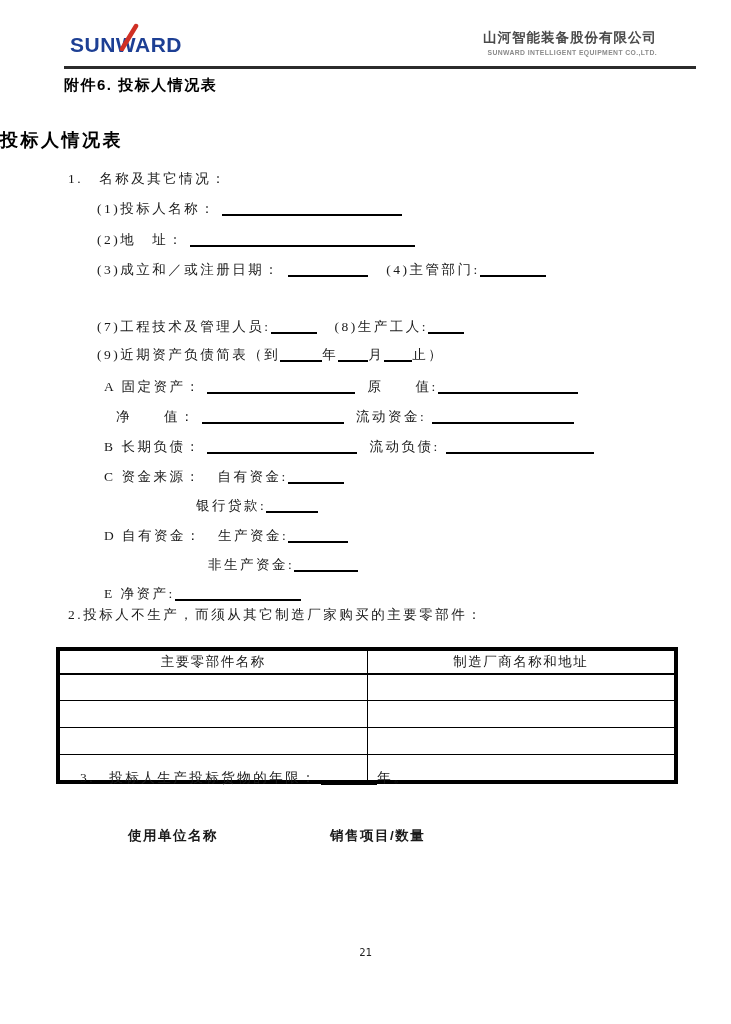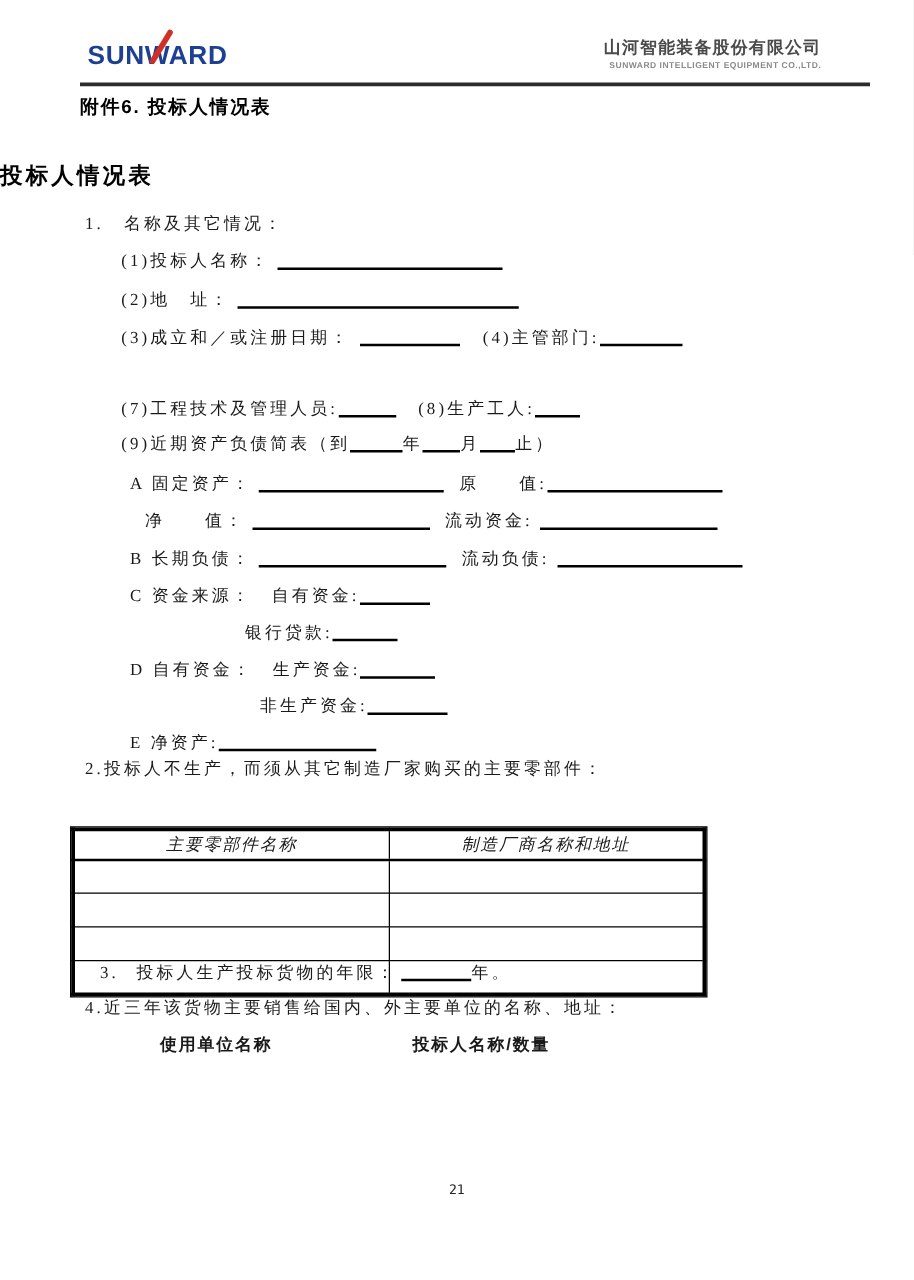--- a/index.html
+++ b/index.html
@@ -64,24 +64,23 @@
   }
   .seg-text { display:inline-block; }
   .blank {
     display:inline-block; height:15px;
     border-bottom:2px solid #000;
     vertical-align:-3px;
   }
   .gap { display:inline-block; height:1px; }
   
   .parts-table {
-    position:absolute; left:57px; top:662px; width:508px;
+    position:absolute; left:57px; top:648px; width:620px;
     border-collapse:collapse;
     table-layout:fixed;
-    font-style:italic;
   }
   .parts-table th, .parts-table td {
     border:1.5px solid #000;
     font-weight:normal;
     font-size:13.5px; letter-spacing:1.5px;
     text-align:center;
   }
   .parts-table th { height:24px; border-bottom:2.5px solid #000; }
   .parts-table td { height:27px; }
   .parts-table { border:3px solid #000; outline:0.5px solid #000; }
@@ -154,15 +153,14 @@
     <div class="form-line" style="left: 104px; top: 377px;"><span class="seg-text">A 固定资产：</span><span class="gap" style="width: 6px;"></span><span class="blank" style="width: 148px;"></span><span class="gap" style="width: 12px;"></span><span class="seg-text">原　　值:</span><span class="blank" style="width: 140px;"></span></div>
     <div class="form-line" style="left: 116px; top: 407px;"><span class="seg-text">净　　值：</span><span class="gap" style="width: 6px;"></span><span class="blank" style="width: 142px;"></span><span class="gap" style="width: 12px;"></span><span class="seg-text">流动资金:</span><span class="gap" style="width: 6px;"></span><span class="blank" style="width: 142px;"></span></div>
     <div class="form-line" style="left: 104px; top: 437px;"><span class="seg-text">B 长期负债：</span><span class="gap" style="width: 6px;"></span><span class="blank" style="width: 150px;"></span><span class="gap" style="width: 12px;"></span><span class="seg-text">流动负债:</span><span class="gap" style="width: 6px;"></span><span class="blank" style="width: 148px;"></span></div>
     <div class="form-line" style="left: 104px; top: 467px;"><span class="seg-text">C 资金来源：　自有资金:</span><span class="blank" style="width: 56px;"></span></div>
     <div class="form-line" style="left: 196px; top: 496px;"><span class="seg-text">银行贷款:</span><span class="blank" style="width: 52px;"></span></div>
     <div class="form-line" style="left: 104px; top: 526px;"><span class="seg-text">D 自有资金：　生产资金:</span><span class="blank" style="width: 60px;"></span></div>
     <div class="form-line" style="left: 208px; top: 555px;"><span class="seg-text">非生产资金:</span><span class="blank" style="width: 64px;"></span></div>
     <div class="form-line" style="left: 104px; top: 584px;"><span class="seg-text">E 净资产:</span><span class="blank" style="width: 126px;"></span></div>
     <div class="form-line" style="left: 68px; top: 605px;"><span class="seg-text">2.投标人不生产，而须从其它制造厂家购买的主要零部件：</span></div>
     <div class="form-line" style="left: 80px; top: 768px;"><span class="seg-text">3.</span><span class="gap" style="width: 14px;"></span><span class="seg-text">投标人生产投标货物的年限：</span><span class="gap" style="width: 4px;"></span><span class="blank" style="width: 56px;"></span><span class="seg-text">年。</span></div>
-    <div class="form-line" style="left: 68px; top: 796px;"><span class="seg-text">4.近三年该货物主要销售给国内、外主要单位的名称、地址：</span></div>
-    <div class="form-line bold" style="left: 128px; top: 826px;"><span class="seg-text">使用单位名称</span><span class="gap" style="width: 112px;"></span><span class="seg-text">投标人名称/数量</span></div>
+    <div class="form-line bold" style="left: 128px; top: 826px;"><span class="seg-text">使用单位名称</span><span class="gap" style="width: 112px;"></span><span class="seg-text">销售项目/数量</span></div>
   </div>
 
 </body></html>

